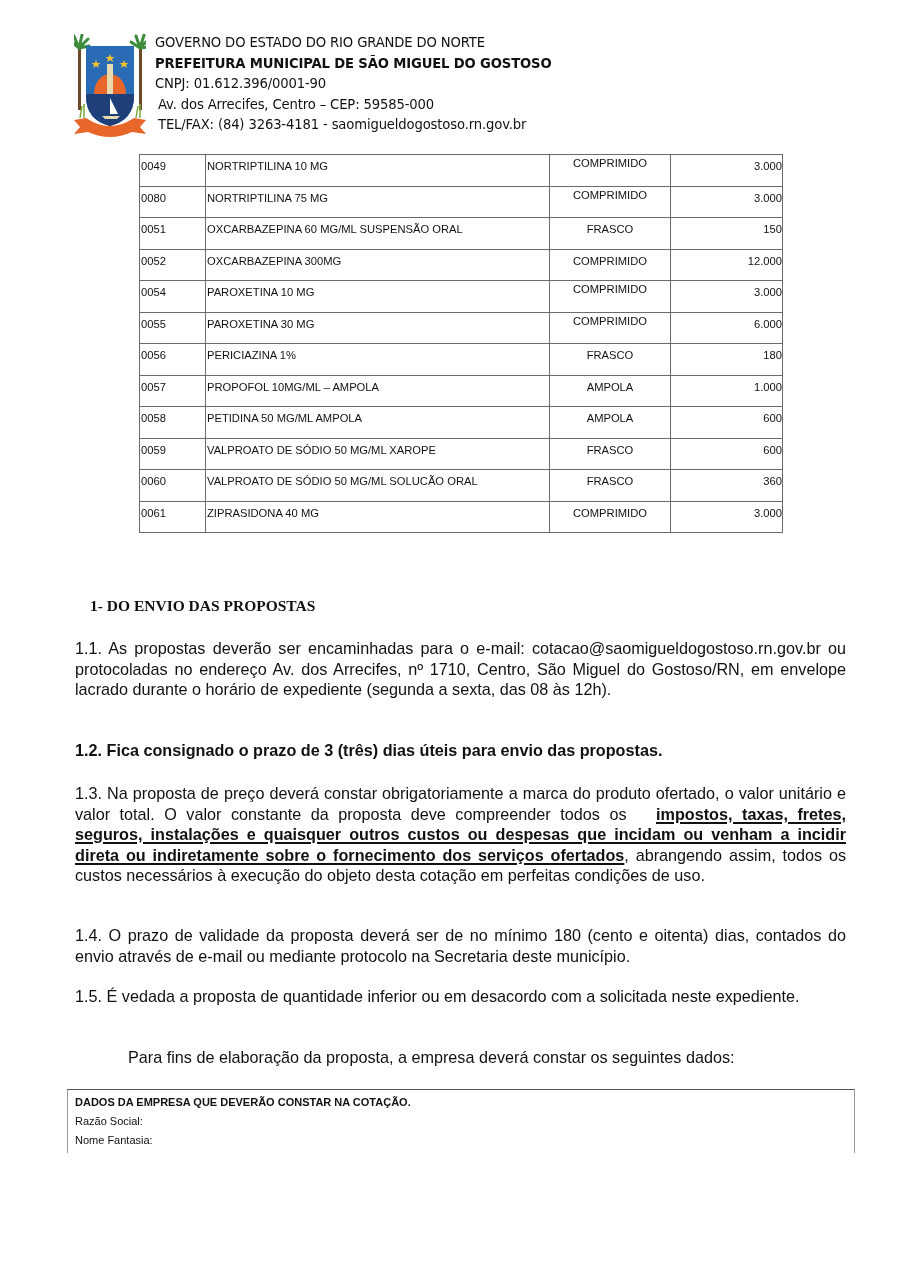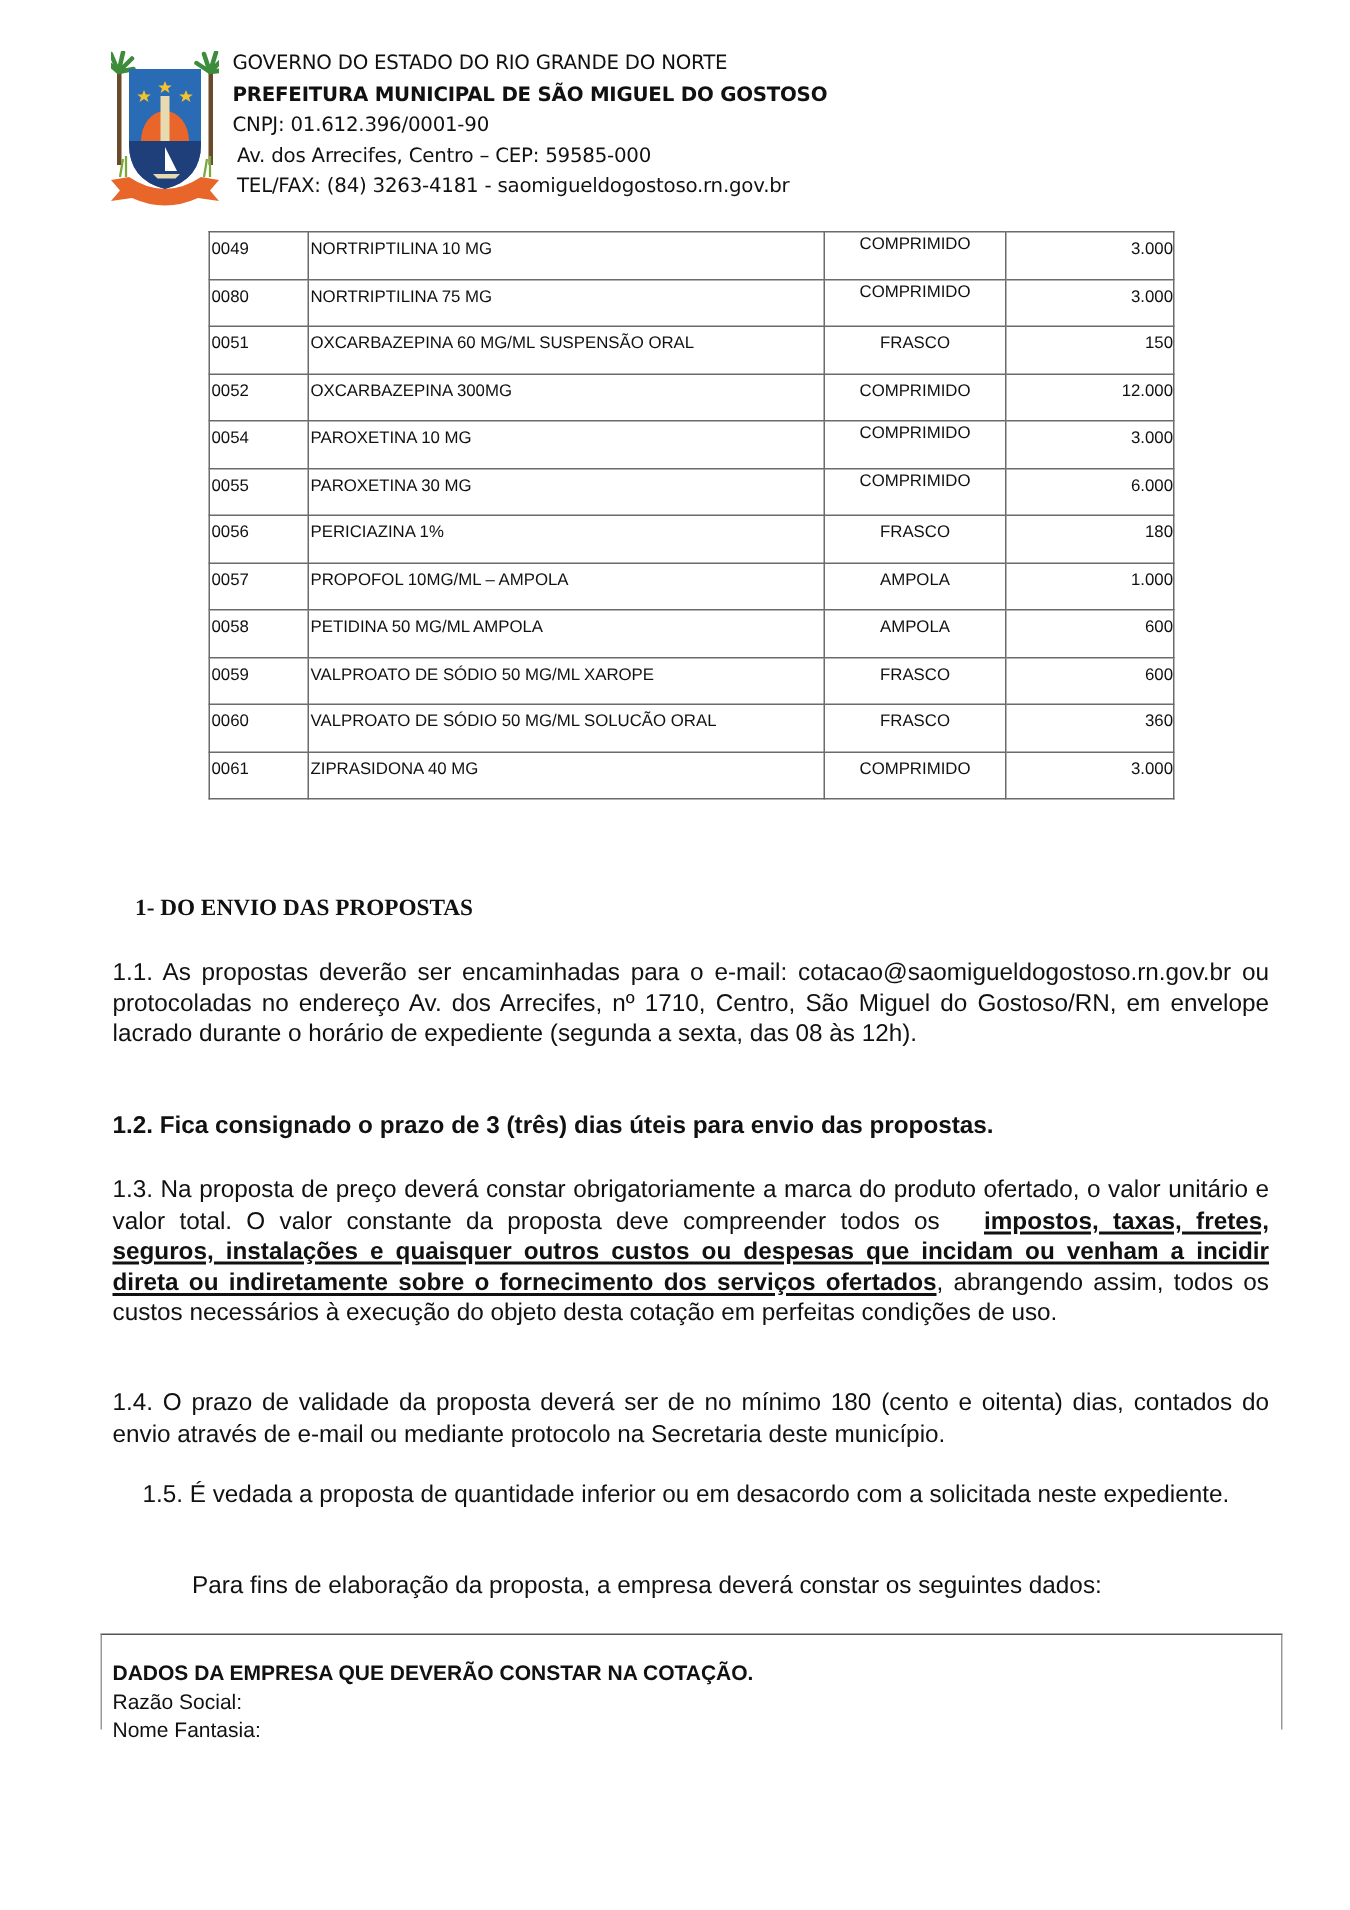--- a/index.html
+++ b/index.html
@@ -26,25 +26,25 @@
     
     .body-text { position: absolute; left: 75px; width: 771px; font-family: "Liberation Sans", sans-serif; font-size: 16.2px; line-height: 20.5px; color: #111; }
     .section-title { position: absolute; left: 75px; top: 597px; font-family: Liberation Serif, serif; font-weight: bold; font-size: 15.5px; color: #111; margin-left: 15px; }
     .justify { text-align: justify; text-align-last: auto; }
     .bold { font-weight: bold; }
     .uline { font-weight: bold; text-decoration: underline; text-decoration-thickness: 1.5px; text-underline-offset: 2px; margin-left: 20px; }
     .p-11 { top: 638px; }
     .p-12 { top: 740px; font-weight: bold; }
     .p-13 { top: 783px; }
     .p-14 { top: 925px; }
-    .p-15 { top: 986px; margin-left: 20px; }
+    .p-15 { top: 986px; }
     .p-fins { top: 1047px; left: 128px; width: 740px; }
 
     
-    .company-box { position: absolute; left: 67px; top: 1089px; width: 788px; height: 64px; border-top: 1.5px solid #555; border-left: 1.5px solid #999; border-right: 1.5px solid #999; box-sizing: border-box; padding: 16px 0 0 7px; font-family: "Liberation Sans", sans-serif; font-size: 14px; line-height: 19px; color: #111; }
+    .company-box { position: absolute; left: 67px; top: 1089px; width: 788px; height: 64px; border-top: 1.5px solid #555; border-left: 1.5px solid #999; border-right: 1.5px solid #999; box-sizing: border-box; padding: 3px 0 0 7px; font-family: "Liberation Sans", sans-serif; font-size: 11px; line-height: 19px; color: #111; }
     .company-box .title { font-weight: bold; }
   </style>
 </head>
 <body>
 
 <div class="header">
   <svg class="logo" viewBox="0 0 72 106" xmlns="http://www.w3.org/2000/svg">
 
     <rect x="4" y="14" width="3" height="62" fill="#6b4a2a"></rect>
     <rect x="65" y="14" width="3" height="62" fill="#6b4a2a"></rect>

